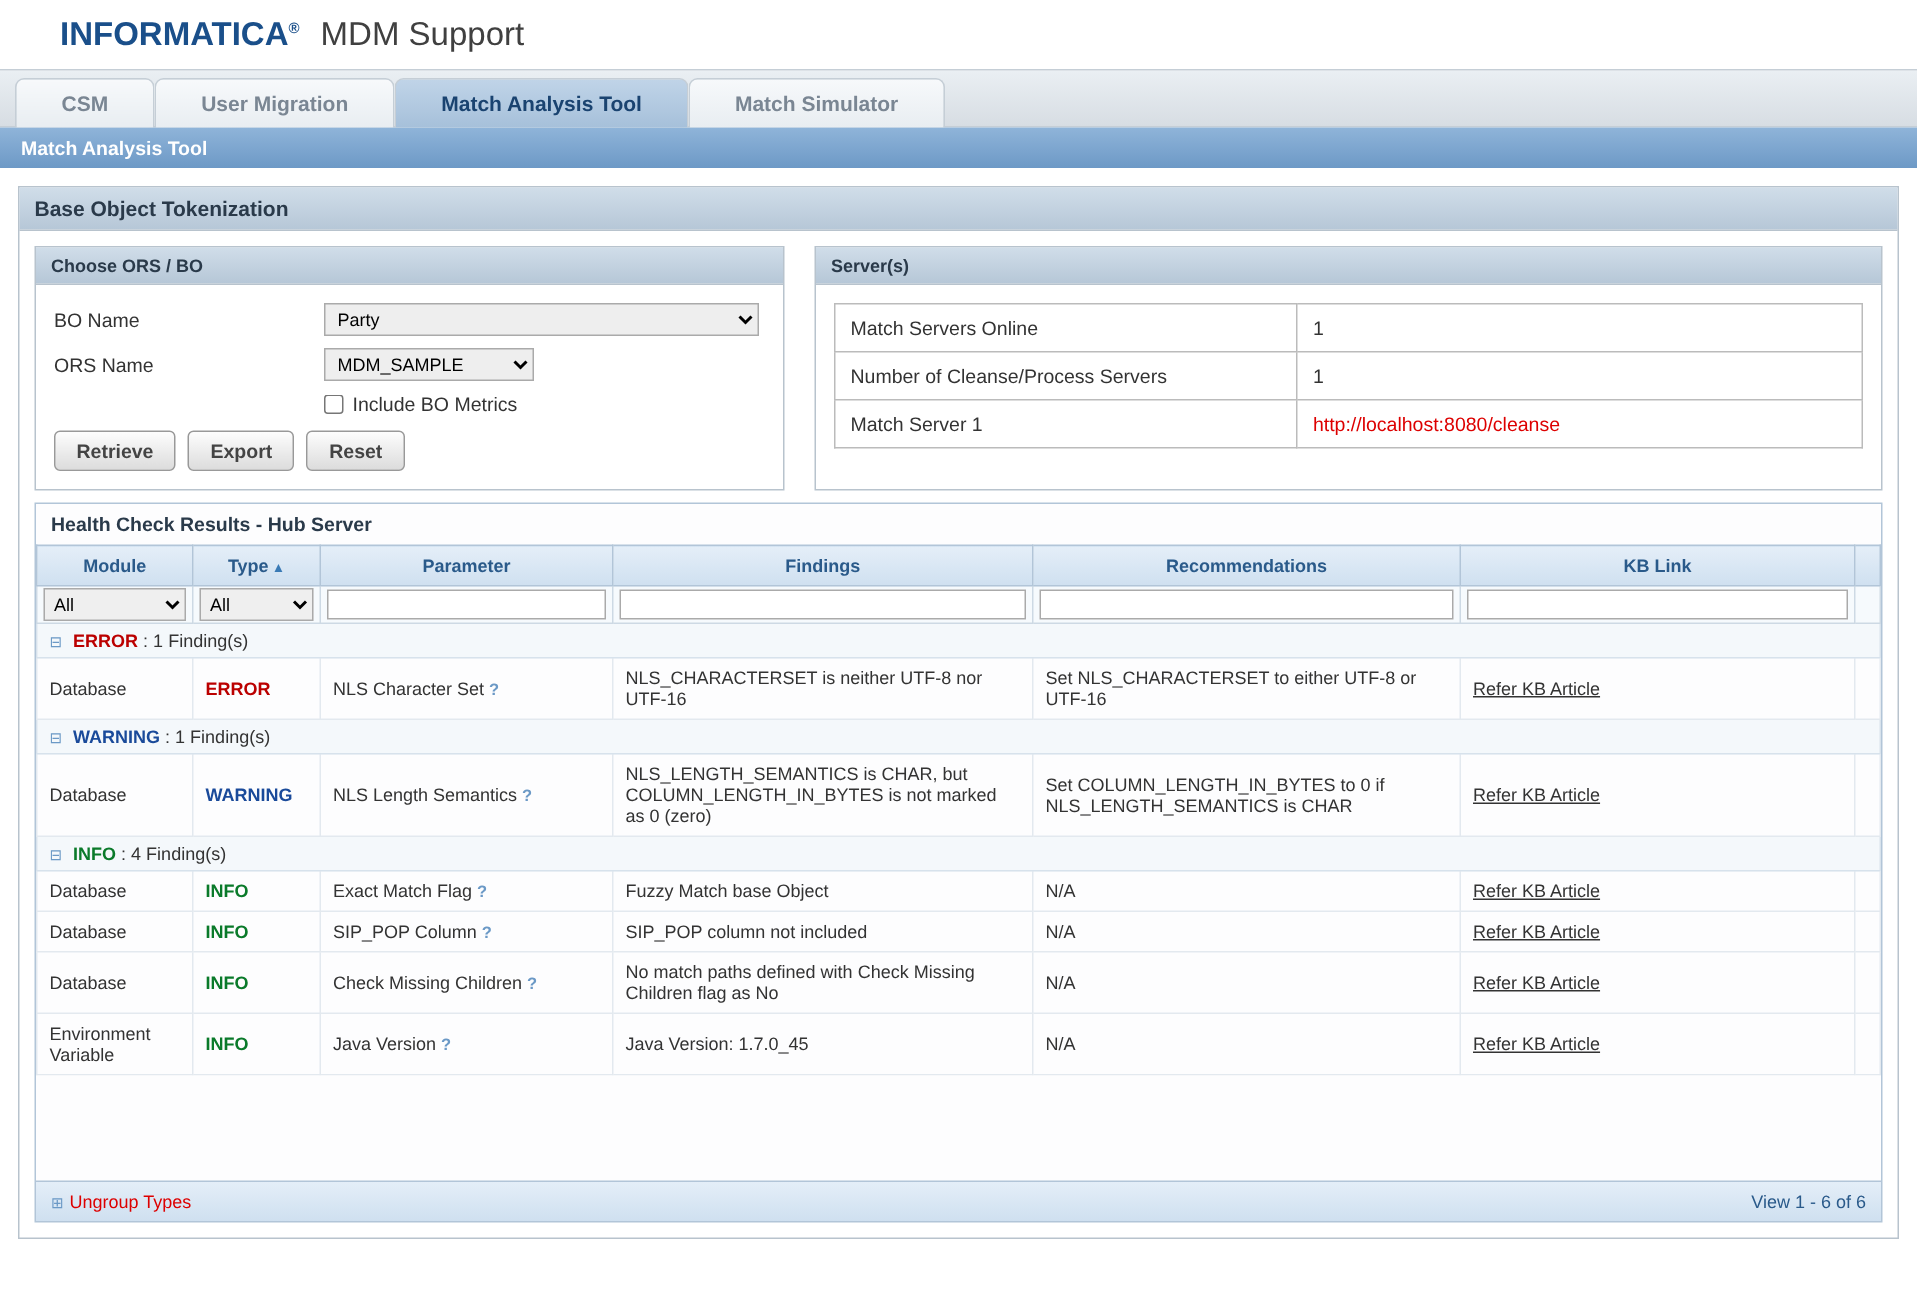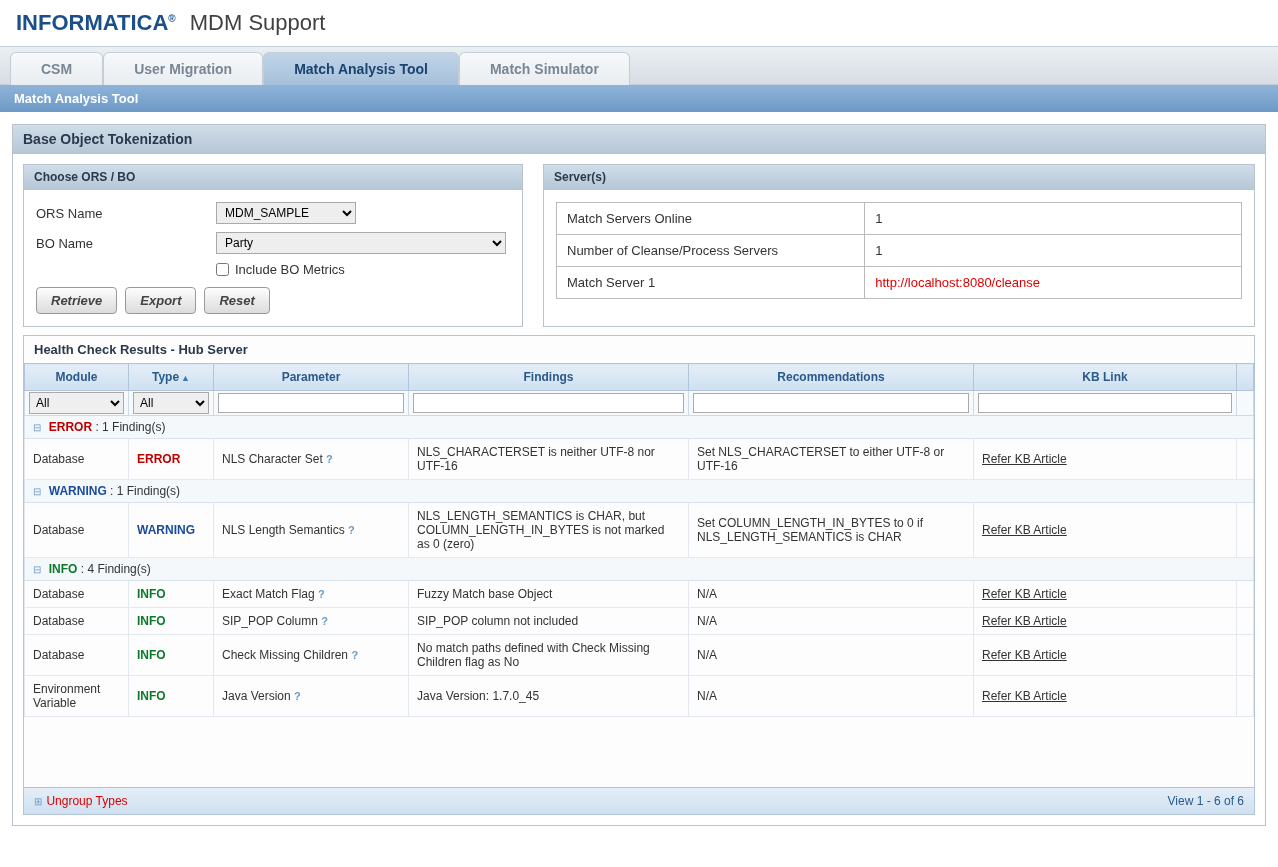--- a/index.html
+++ b/index.html
@@ -1,17 +1,17 @@
 <!DOCTYPE html>
 <html><head>
 <meta charset="utf-8">
 <style>
 * { box-sizing: border-box; margin: 0; padding: 0; }
 body { font-family: Verdana, Arial, sans-serif; font-size: 12px; color: #333; background: #fff; }
-.header { display: flex; align-items: flex-end; padding: 10px 16px; }
+.header { display: flex; align-items: flex-end; padding: 10px 16px; margin-left: 24px; }
 .logo { font-family: Arial, sans-serif; font-weight: bold; font-size: 22px; color: #1a4f8a; letter-spacing: 0px; }
 .logo .reg { font-size: 10px; vertical-align: super; }
 .app-title { font-size: 22px; color: #404040; margin-left: 14px; font-weight: normal; }
 .tabs-wrap { background: linear-gradient(#eaeff3,#d7dde3); border-top: 1px solid #c5ced6; border-bottom: 1px solid #c5ced6; padding-top: 4px; padding-left: 10px; }
 .tabs { display: flex; gap: 0; }
 .tab { padding: 8px 30px; font-size: 14px; color: #7a8693; font-weight: bold; cursor: pointer; background: linear-gradient(#f7f9fb,#e8edf1); border: 1px solid #c5ced6; border-bottom: none; border-radius: 6px 6px 0 0; margin-right: 0; position: relative; top: 1px; }
 .tab.active { background: linear-gradient(#c0d4e8,#a6c0da); color: #1a4370; }
 .sub-title-bar { background: linear-gradient(#8fb4d9,#6d99c6); color: #fff; font-weight: bold; font-size: 13px; padding: 6px 14px; }
 .content { padding: 12px; }
 .panel { border: 1px solid #b8c3cd; background: #fff; }
@@ -20,21 +20,21 @@
 .two-col { display: flex; gap: 20px; }
 .subpanel { border: 1px solid #b8c3cd; flex: 1; }
 .subpanel-title { background: linear-gradient(#d0dde9,#b6c7d7); padding: 5px 10px; font-weight: bold; font-size: 12px; color: #2a3a4a; border-bottom: 1px solid #b8c3cd; }
 .subpanel-body { padding: 12px; }
 .form-row { display: flex; align-items: center; margin-bottom: 8px; }
 .form-row label { width: 180px; font-size: 13px; color: #333; }
 .form-row select { min-width: 140px; padding: 2px 4px; border: 1px solid #aaa; background: #eee; font-size: 12px; }
 .form-row select.wide { width: 290px; }
 .checkbox-row { margin-left: 180px; display: flex; align-items: center; gap: 6px; font-size: 13px; }
 .btn-row { margin-top: 10px; display: flex; gap: 8px; }
-button.btn { padding: 5px 14px; font-size: 13px; font-weight: bold; color: #444; background: linear-gradient(#fdfdfd,#dcdcdc); border: 1px solid #999; border-radius: 4px; cursor: pointer; font-style: italic; }
+button.btn { padding: 5px 14px; font-size: 13px; font-weight: bold; color: #444; background: linear-gradient(#fdfdfd,#dcdcdc); border: 1px solid #999; border-radius: 4px; cursor: pointer; }
 .server-table { width: 100%; border-collapse: collapse; }
 .server-table td { border: 1px solid #bbb; padding: 8px 10px; font-size: 13px; }
 .server-table td.val { width: 55%; }
 .server-link { color: #d00; text-decoration: none; }
 .grid-title { padding: 6px 10px; font-weight: bold; font-size: 13px; color: #2a3a4a; }
 .grid { width: 100%; border-collapse: collapse; }
 .grid th { background: linear-gradient(#e4eef8,#cfe0f0); border: 1px solid #b2c5d8; padding: 6px 8px; font-size: 12px; color: #2a5a8a; font-weight: bold; text-align: center; }
 .grid th .sort { font-size: 9px; color: #3a7ab5; margin-left: 2px; }
 .filter-row td { border: 1px solid #cdd9e4; padding: 1px 4px; background: #f6fafd; }
 .filter-row select, .filter-row input { width: 100%; border: 1px solid #aaa; padding: 2px; font-size: 12px; }
@@ -81,26 +81,26 @@
 <div class="content">
   <div class="panel">
     <div class="panel-title">Base Object Tokenization</div>
     <div class="panel-body">
 
       <div class="two-col">
         <div class="subpanel" style="flex:0 0 500px">
           <div class="subpanel-title">Choose ORS / BO</div>
           <div class="subpanel-body">
             <div class="form-row">
+              <label>BO Name</label>
+              <select class="wide"><option>Party</option></select>
+            </div>
+            <div class="form-row">
               <label>ORS Name</label>
               <select><option>MDM_SAMPLE</option></select>
-            </div>
-            <div class="form-row">
-              <label>BO Name</label>
-              <select class="wide"><option>Party</option></select>
             </div>
             <div class="checkbox-row">
               <input type="checkbox" style="">
               <span>Include BO Metrics</span>
             </div>
             <div class="btn-row">
               <button class="btn">Retrieve</button>
               <button class="btn">Export</button>
               <button class="btn">Reset</button>
             </div>

